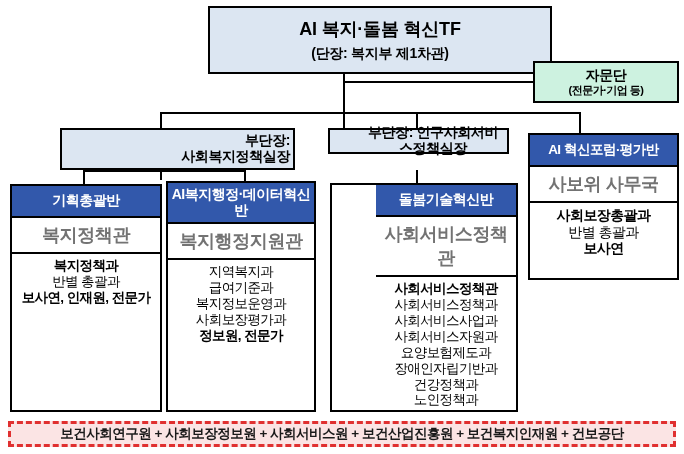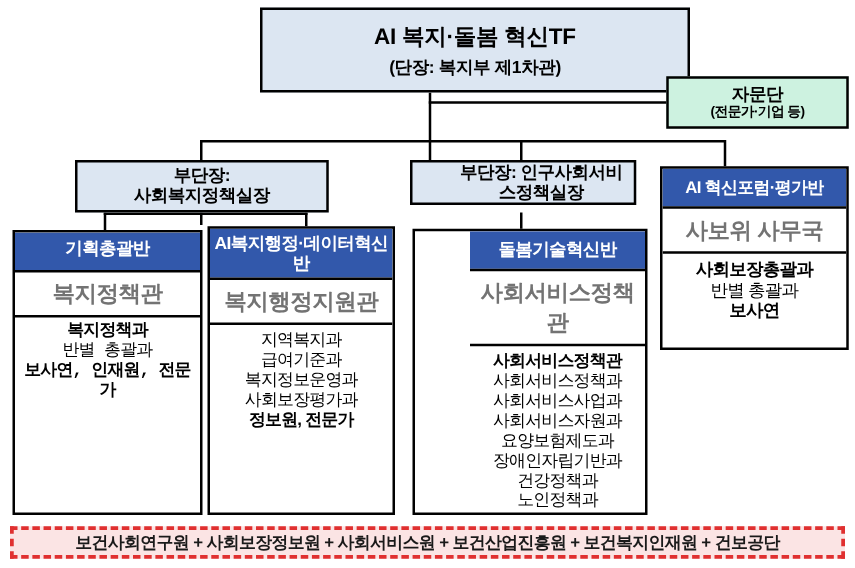--- a/index.html
+++ b/index.html
@@ -74,28 +74,29 @@
   .deputy {
     background: #dce6f2;
     font-size: 14px;
     font-weight: bold;
     letter-spacing: -0.4px;
     padding: 0 3px;
   }
   #deputy-1 {
     left: 60px;
     top: 128px;
-    width: 203px;
+    width: 235px;
     height: 42px;
+    align-items: flex-end;
   }
   #deputy-2 {
     left: 328px;
     top: 128px;
     width: 181px;
-    height: 36px;
+    height: 26px;
     padding-left: 32px;
   }
   
   .col {
     position: absolute;
     box-sizing: border-box;
     border: 2px solid #000000;
     background: #ffffff;
     display: flex;
     flex-direction: column;
@@ -132,21 +133,21 @@
   }
   .item {
     font-size: 13.5px;
     letter-spacing: -0.6px;
     line-height: 1.18;
     color: #000000;
   }
   .item.bold {
     font-weight: bold;
   }
-  #col-1 { left: 10px;  top: 184px; width: 152px; height: 228px; font-family: Liberation Mono, monospace; }
+  #col-1 { left: 10px;  top: 184px; width: 152px; height: 228px; }
   #col-2 { left: 166px; top: 181px; width: 150px; height: 231px; }
   #col-3 { left: 330px; top: 183px; width: 188px; height: 229px; padding-left: 44px; }
   #col-4 { left: 528px; top: 133px; width: 151px; height: 147px; }
   #col-4 .col-head { font-size: 13.5px; }
   #col-4 .item { font-size: 14px; }
   
   .ln {
     position: absolute;
     background: #000000;
   }

